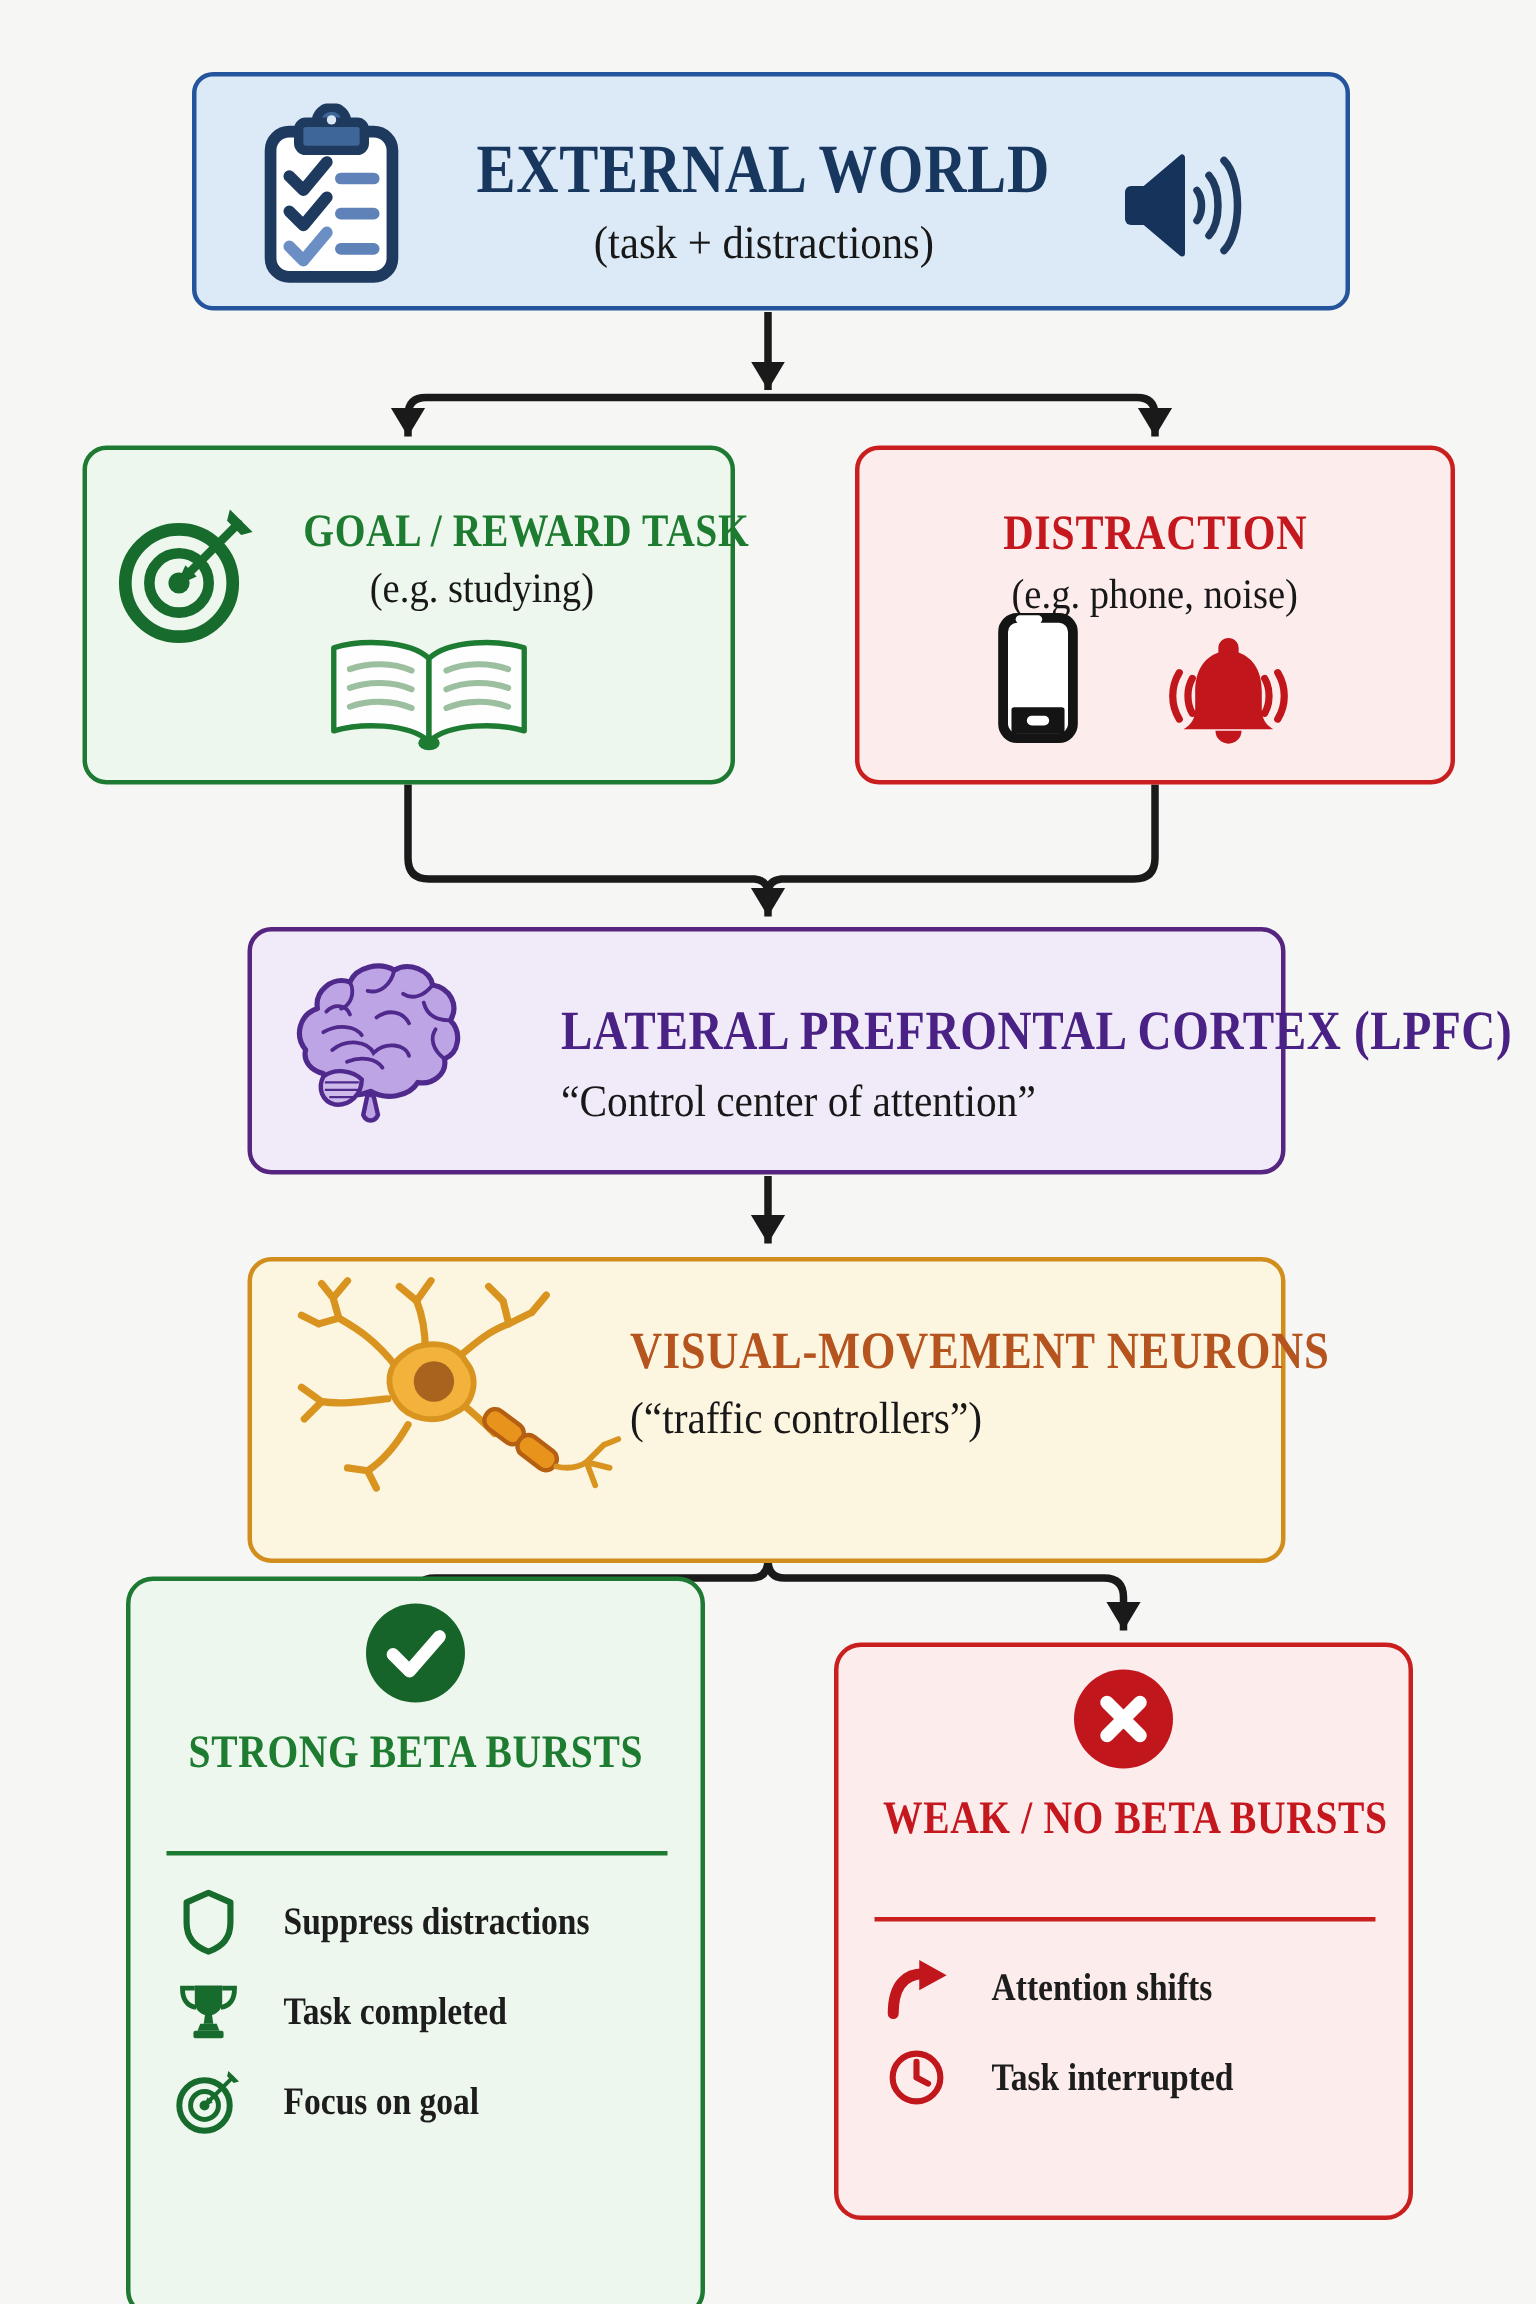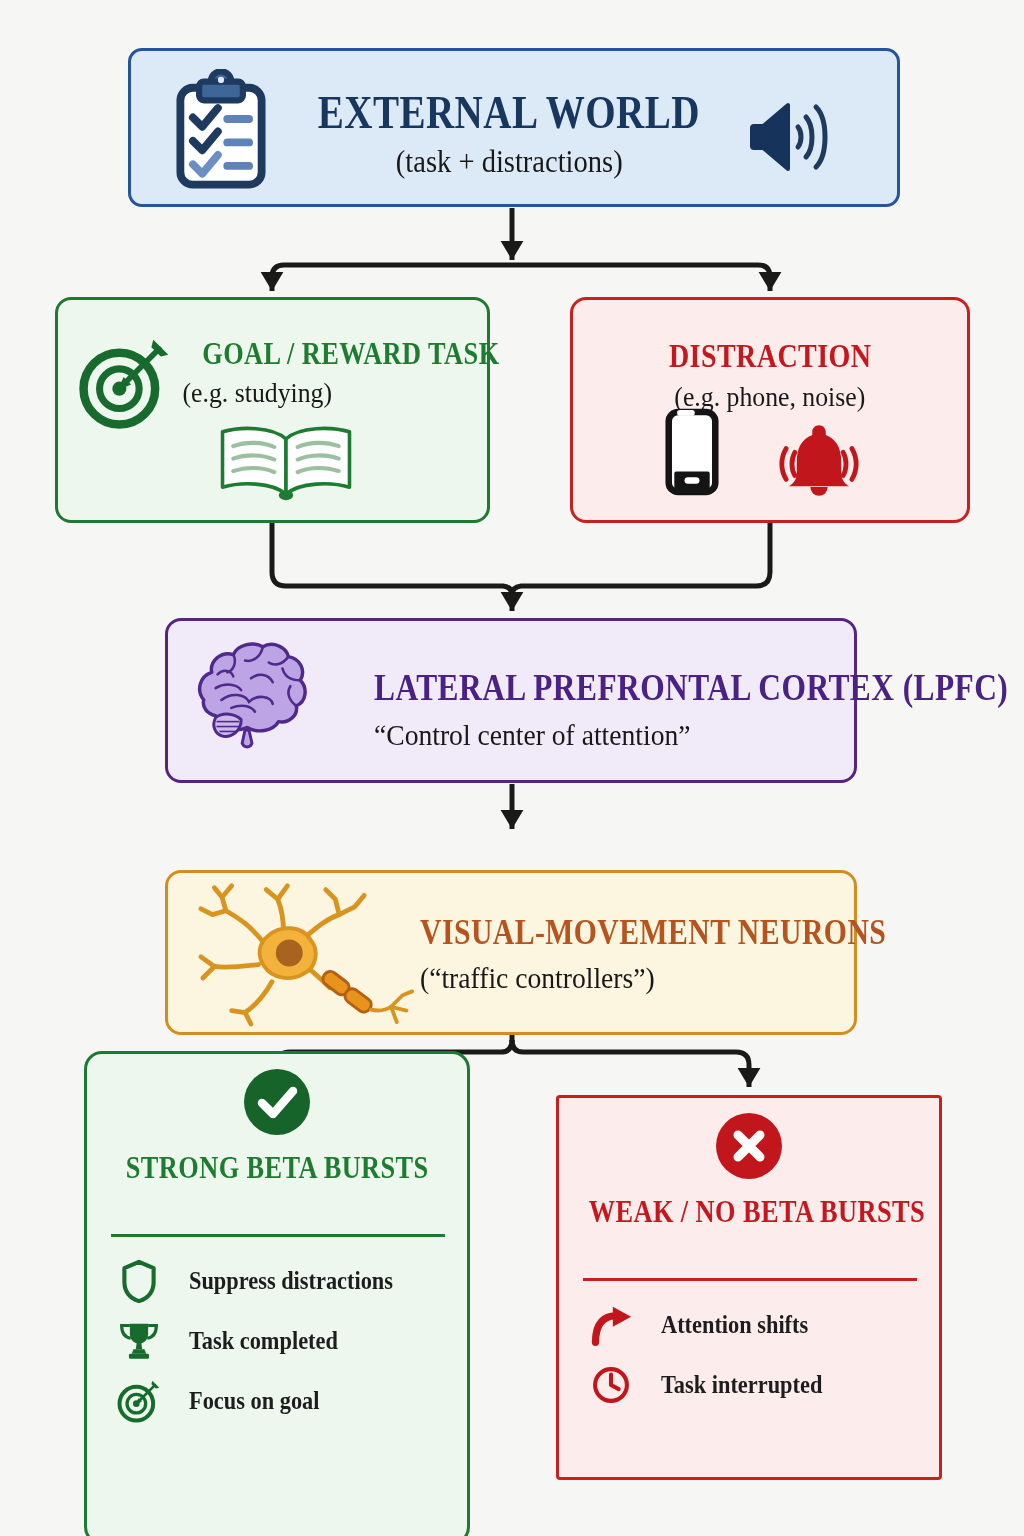--- a/index.html
+++ b/index.html
@@ -11,44 +11,44 @@
   }
   .box{position:absolute;border-style:solid;border-width:3px;box-sizing:border-box;}
   #box-external{left:128px;top:48px;width:772px;height:159px;border-radius:14px;
     background:var(--blue-fill);border-color:var(--blue-border);}
   #box-goal{left:55px;top:297px;width:435px;height:226px;border-radius:16px;
     background:var(--green-fill);border-color:var(--green-border);}
   #box-distraction{left:570px;top:297px;width:400px;height:226px;border-radius:16px;
     background:var(--red-fill);border-color:var(--red-border);}
   #box-lpfc{left:165px;top:618px;width:692px;height:165px;border-radius:16px;
     background:var(--purple-fill);border-color:var(--purple-border);padding-left:24px;}
-  #box-neurons{left:165px;top:870px;width:692px;height:165px;border-radius:16px;
+  #box-neurons{left:165px;top:838px;width:692px;height:204px;border-radius:16px;
     background:var(--amber-fill);border-color:var(--amber-border);}
   #box-strong{left:84px;top:1051px;width:386px;height:494px;border-radius:18px;
     background:var(--green-fill);border-color:var(--green-border);}
-  #box-weak{left:556px;top:1095px;width:386px;height:385px;border-radius:4px;
+  #box-weak{left:556px;top:1095px;width:386px;height:385px;border-radius:18px;
     background:var(--red-fill);border-color:var(--red-border);}
 
   .ttl{display:inline-block;font-weight:bold;transform:scaleX(.85);transform-origin:50% 50%;
     white-space:nowrap;letter-spacing:.5px;line-height:1.15;}
   .ttl-left{transform-origin:0 50%;}
   .sub{display:inline-block;transform:scaleX(.92);transform-origin:50% 50%;
     white-space:nowrap;color:#181818;line-height:1.15;}
   .sub-left{transform-origin:0 50%;}
 
   
   .ext-icon-left{position:absolute;left:40px;top:18px;}
   .ext-text{position:absolute;left:150px;right:160px;top:36px;text-align:center;}
   .ext-text .ttl{font-size:46px;color:var(--blue-text);}
   .ext-text .sub{font-size:31px;margin-top:4px;}
   .ext-icon-right{position:absolute;right:50px;top:44px;}
 
   
   .goal-target{position:absolute;left:18px;top:34px;}
-  .goal-text{position:absolute;left:118px;right:20px;top:36px;}
+  .goal-text{position:absolute;left:118px;right:20px;top:36px;text-align:center;}
   .goal-text .ttl{font-size:31px;color:var(--green-text);}
   .goal-text .sub{font-size:28px;margin-top:5px;}
   .goal-book{position:absolute;left:152px;top:118px;}
 
   
   .dis-text{position:absolute;left:0;right:0;top:38px;text-align:center;}
   .dis-text .ttl{font-size:33px;color:var(--red-text);}
   .dis-text .sub{font-size:28px;margin-top:5px;}
   .dis-icons{position:absolute;left:0;right:0;top:106px;display:flex;justify-content:center;
     align-items:flex-start;gap:44px;}

